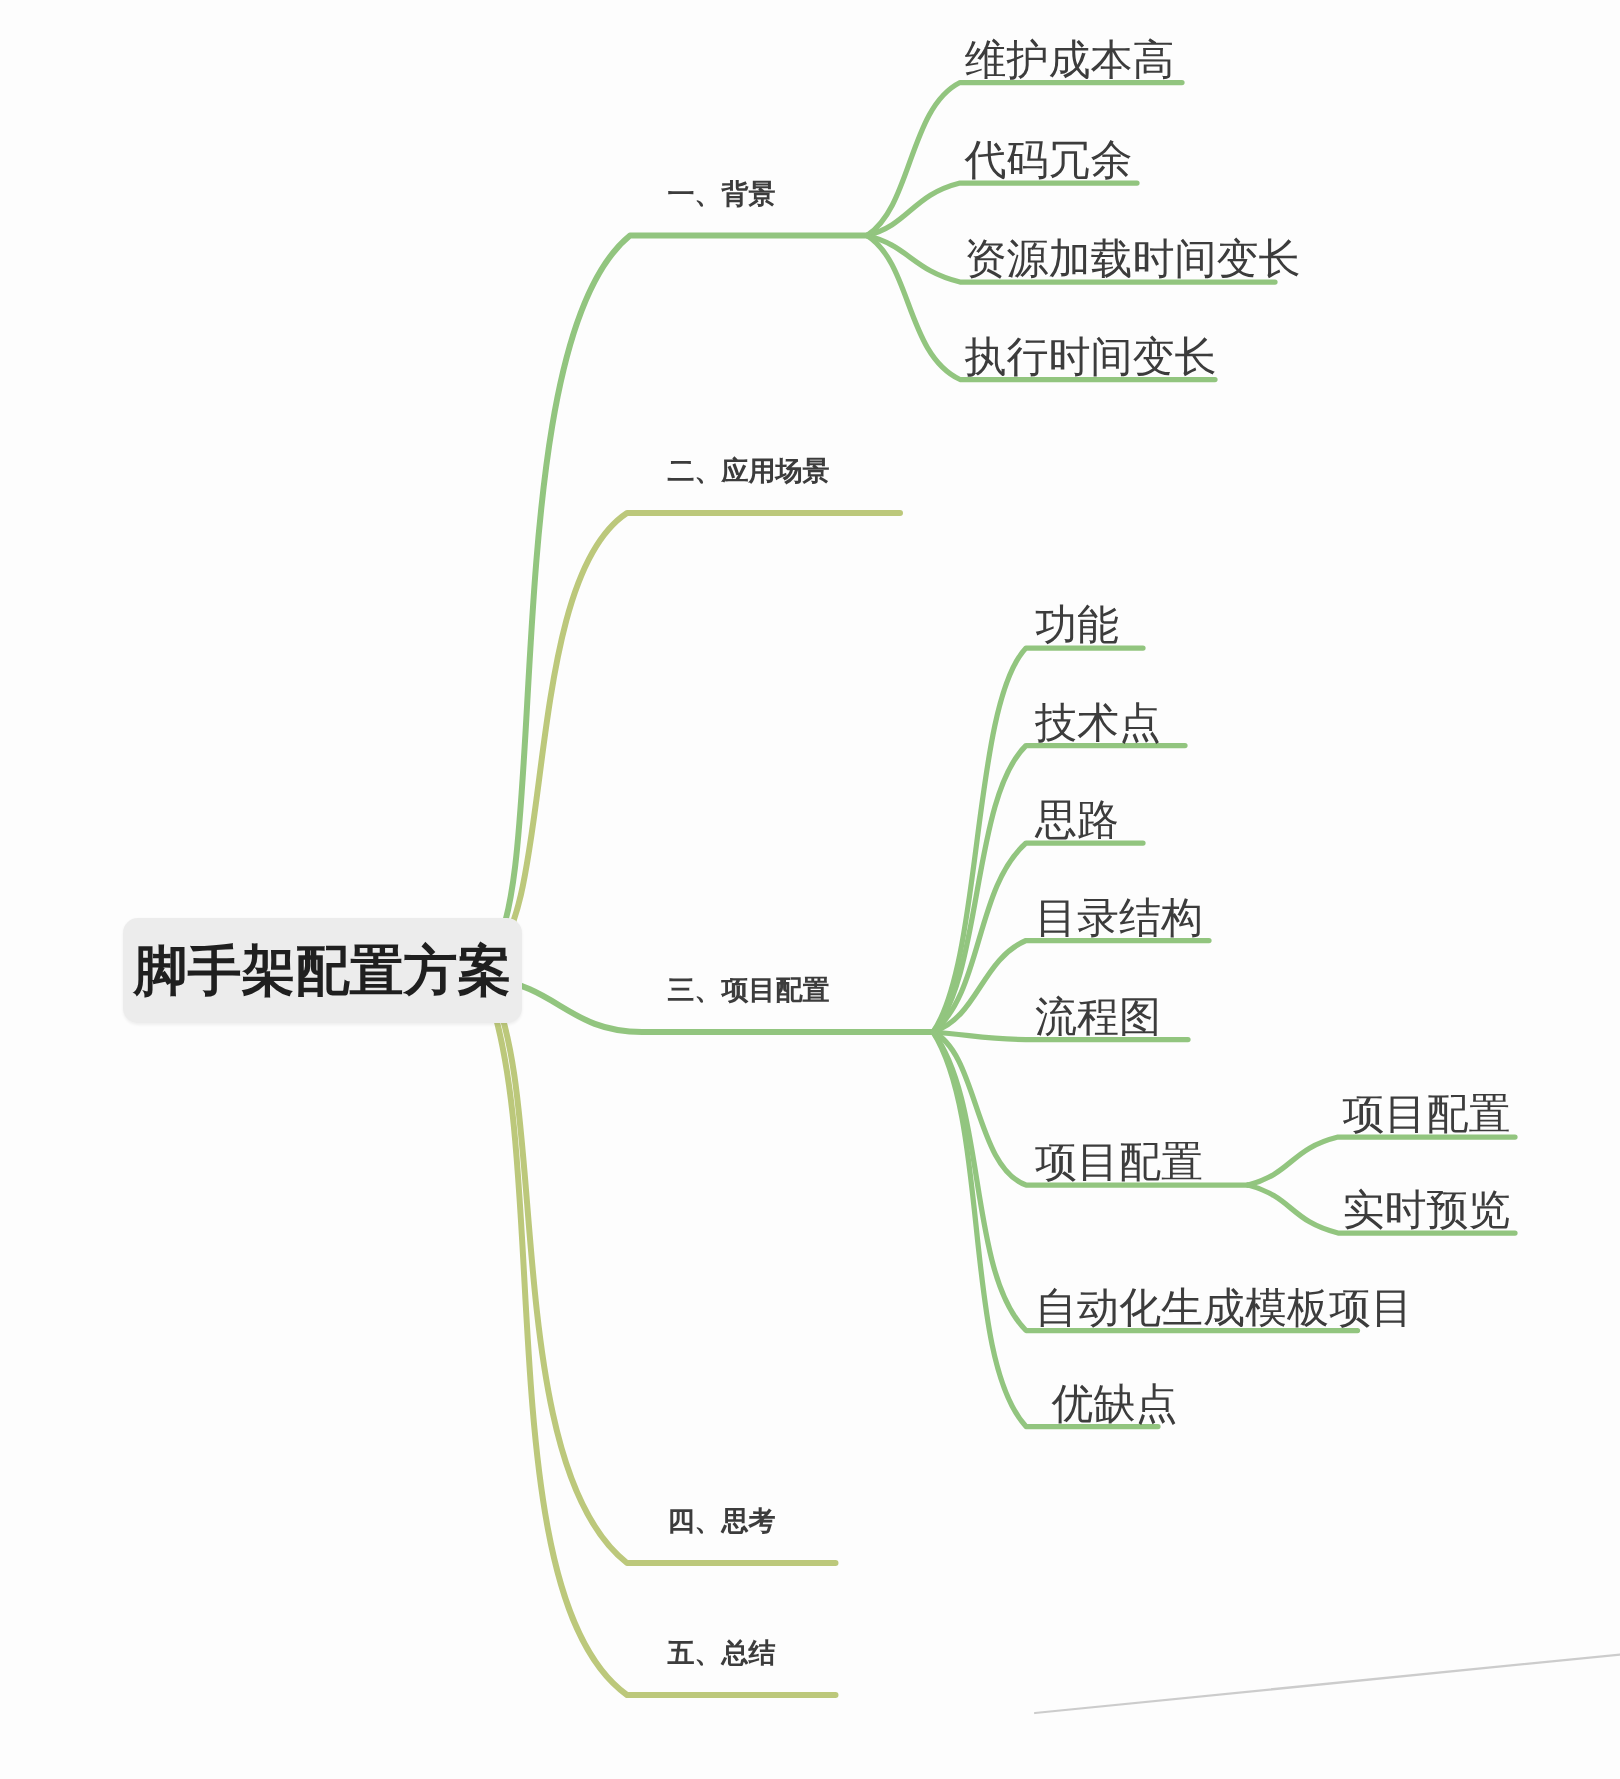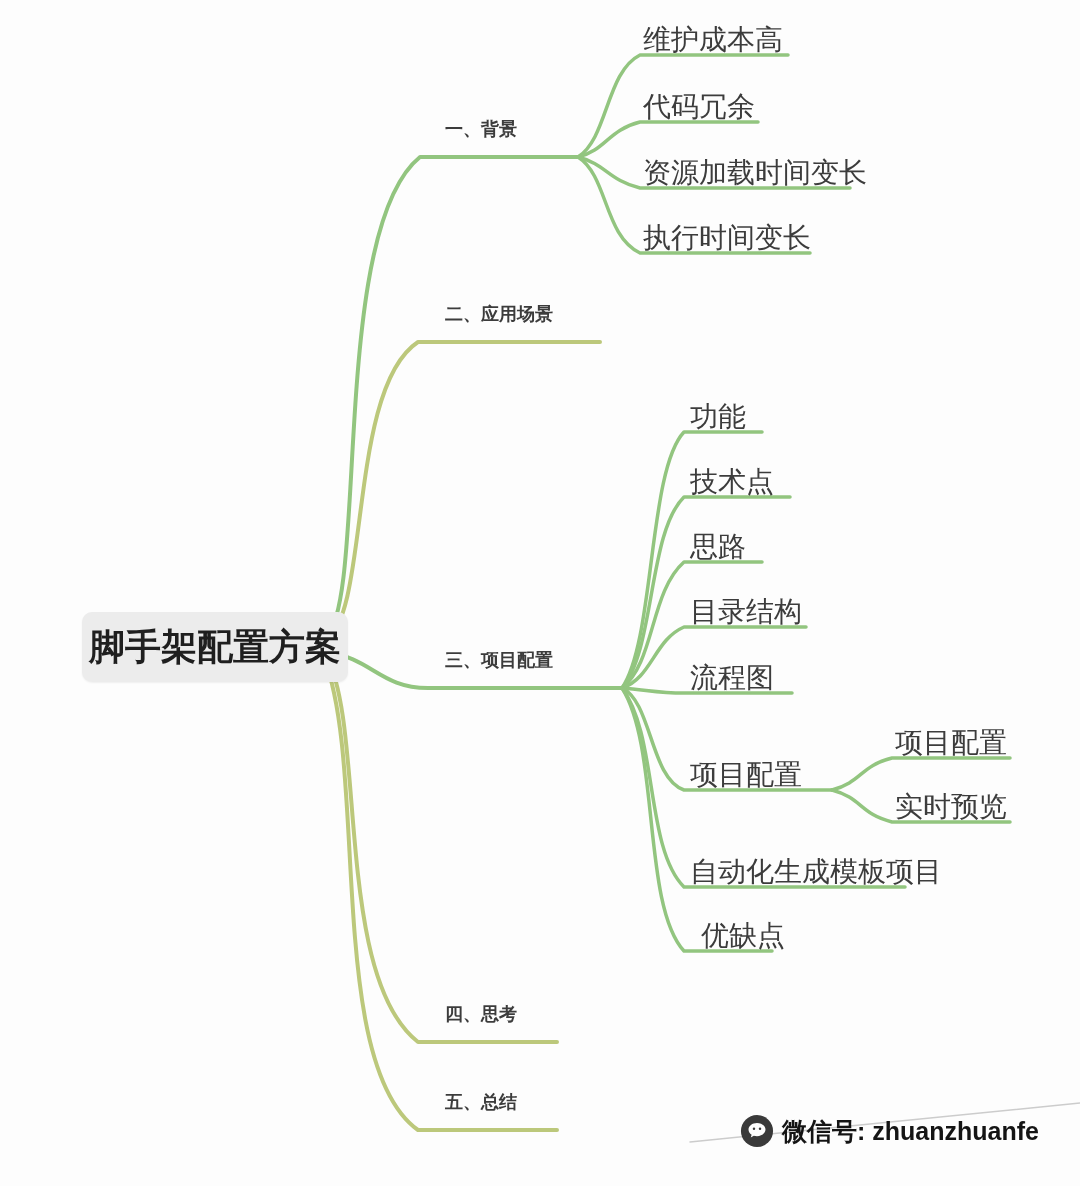--- a/index.html
+++ b/index.html
@@ -107,25 +107,14 @@
   <div class="node lv2" style="left:690px; top:529px;">思路</div>
   <div class="node lv2" style="left:690px; top:594px;">目录结构</div>
   <div class="node lv2" style="left:690px; top:660px;">流程图</div>
   <div class="node lv2" style="left:690px; top:757px;">项目配置</div>
   <div class="node lv2" style="left:690px; top:854px;">自动化生成模板项目</div>
   <div class="node lv2" style="left:690px; top:918px;margin-left:11px;">优缺点</div>
 
   <div class="node lv2" style="left:895px; top:725px;">项目配置</div>
   <div class="node lv2" style="left:895px; top:789px;">实时预览</div>
 
-  <div class="watermark">
-    <span style="display:inline-flex;">
-      <svg width="34" height="34" viewBox="0 0 36 36">
-        <circle cx="18" cy="18" r="17" fill="#3a3a3a"></circle>
-        <path d="M18 9.5c-5 0-9 3.1-9 7 0 2.2 1.3 4.2 3.3 5.5l-.9 2.8 3.2-1.7c1.1.3 2.2.4 3.4.4 5 0 9-3.1 9-7s-4-7-9-7z" fill="#ffffff"></path>
-        <circle cx="14.8" cy="15.6" r="1.3" fill="#3a3a3a"></circle>
-        <circle cx="21.2" cy="15.6" r="1.3" fill="#3a3a3a"></circle>
-      </svg>
-    </span>
-    <span class="wm-text">微信号: zhuanzhuanfe</span>
-  </div>
 
 </div>
 
 </body></html>

